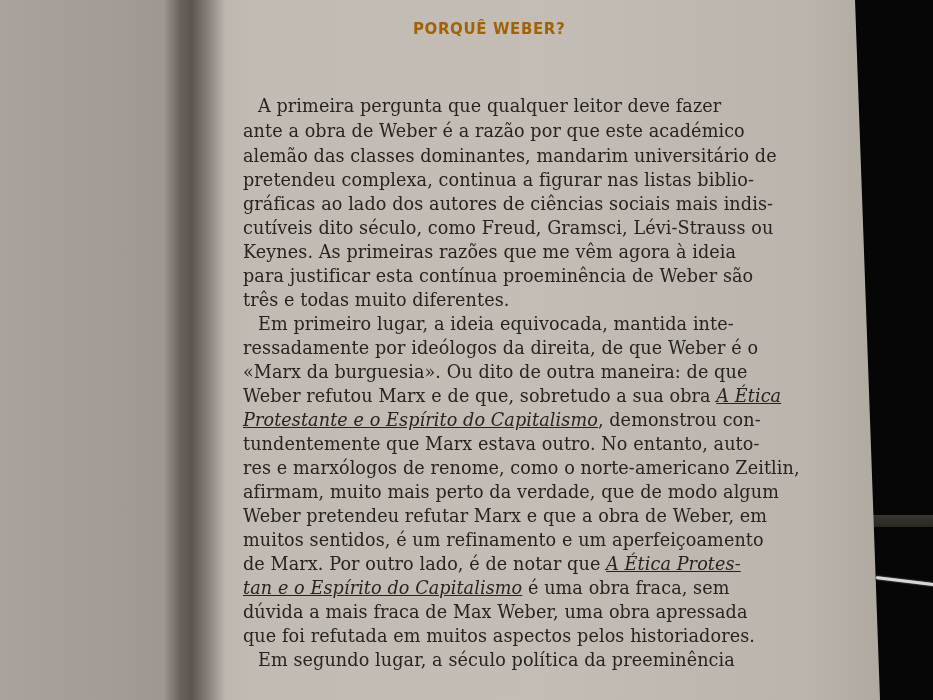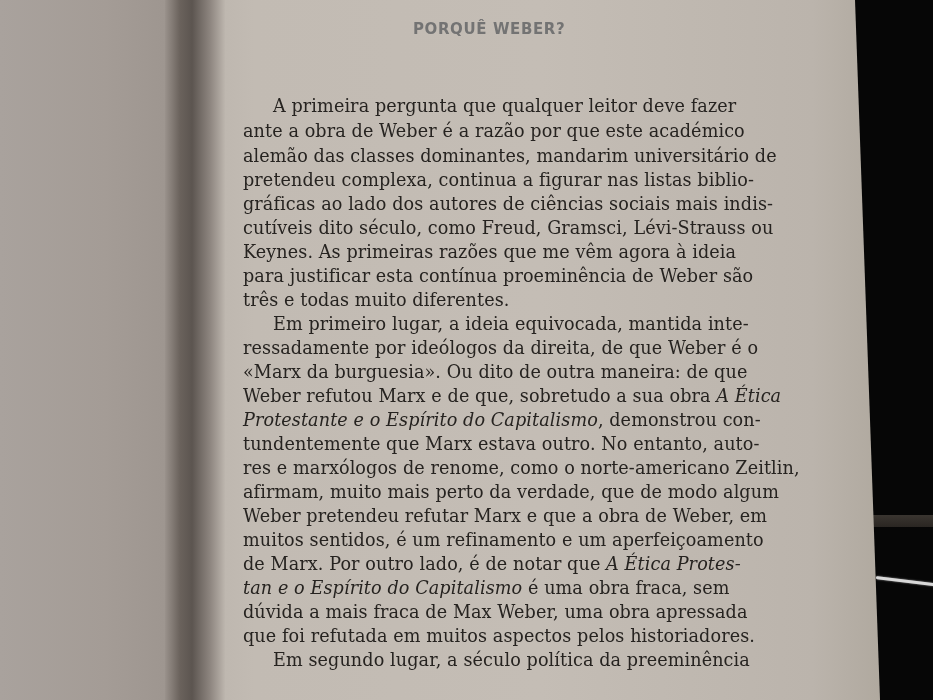--- a/index.html
+++ b/index.html
@@ -84,33 +84,33 @@
       color: #262320;
     }
     .heading {
       position: absolute;
       left: 185px;
       top: 20px;
       font-family: "DejaVu Sans", "Liberation Sans", sans-serif;
       font-weight: bold;
       font-size: 15px;
       letter-spacing: 0.6px;
-      color: #737373;
+      color: #a16207;
       white-space: nowrap;
     }
     .line {
       position: absolute;
       left: 15px;
       white-space: nowrap;
       font-size: 17.6px;
       line-height: 22px;
       letter-spacing: 0.1px;
     }
-    .line.indent { left: 45px; }
-    .line i { font-style: italic; }
+    .line.indent { left: 30px; }
+    .line i { font-style: italic; text-decoration: underline; }
   </style>
 </head>
 <body>
 
 <div class="scene">
   <div class="bg-right"></div>
   <div class="shelf-line"></div>
   <div class="reflection"></div>
   <div class="left-page"></div>
   <div class="right-page"></div>

